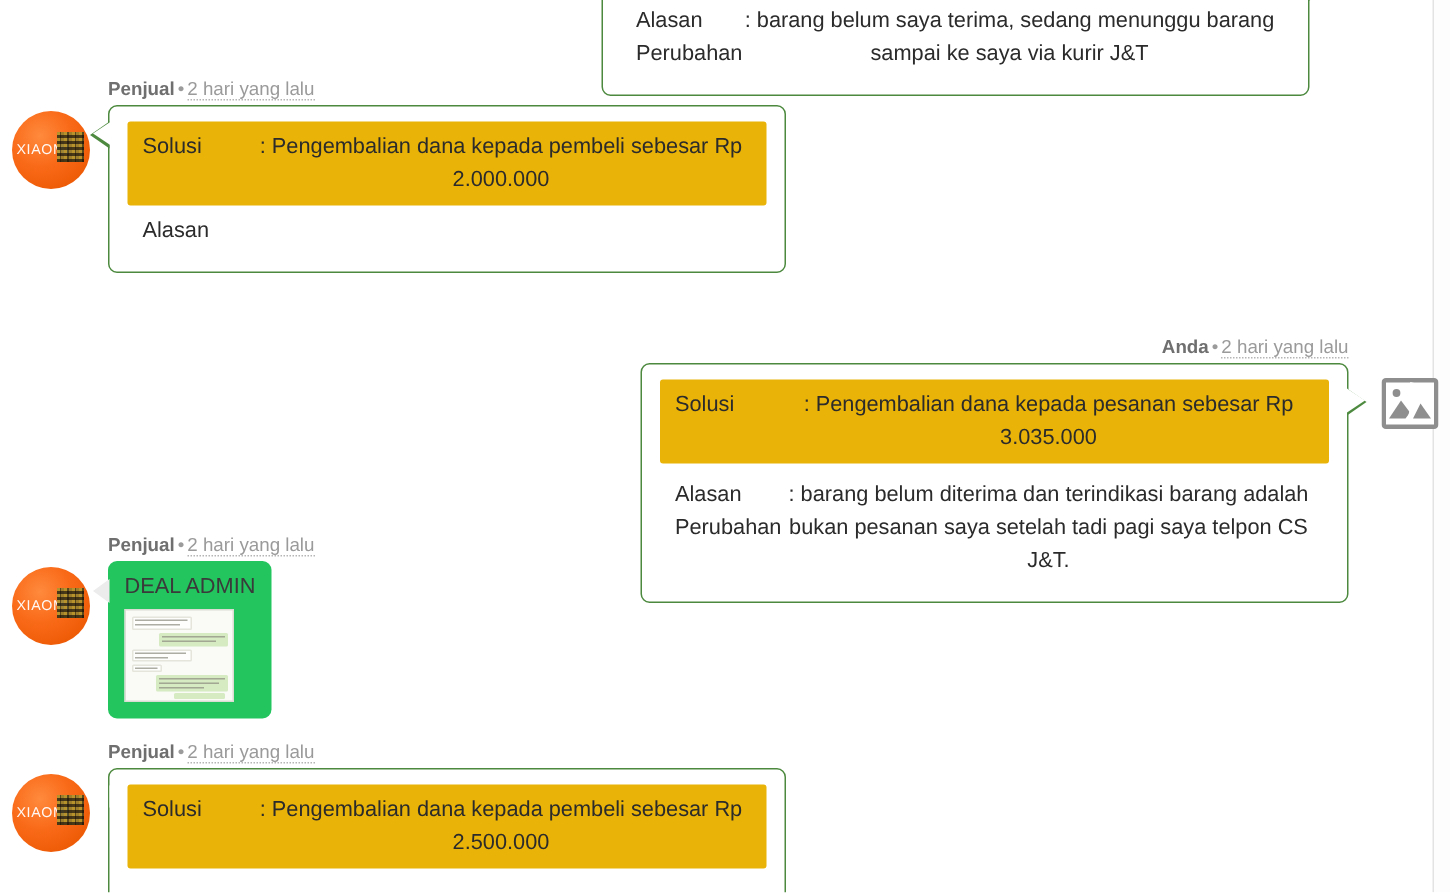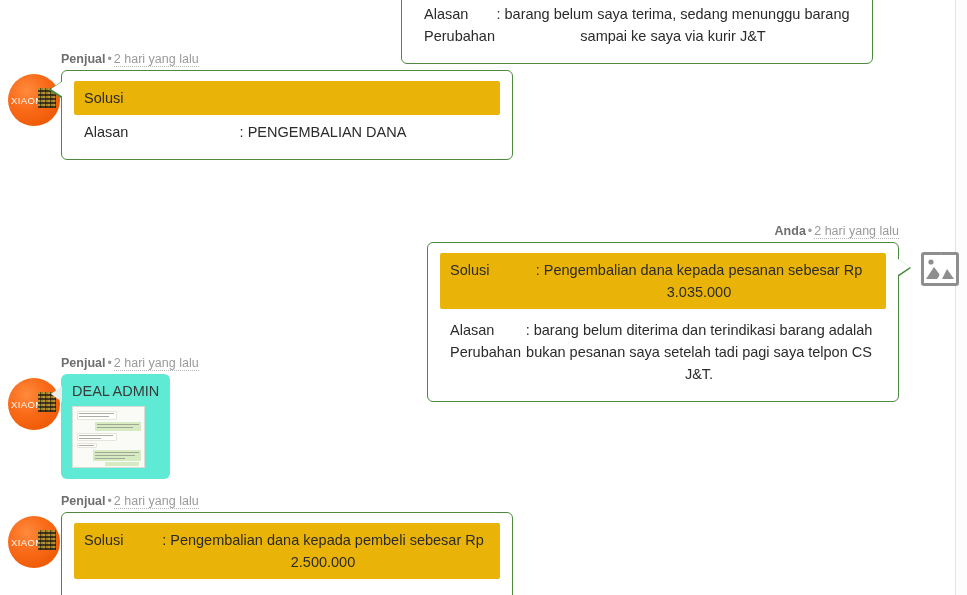--- a/index.html
+++ b/index.html
@@ -66,21 +66,21 @@
     right: 4px; top: 14px;
     width: 18px; height: 20px;
     background:
       repeating-linear-gradient(90deg, #f6e27a 0 2px, #6b6b52 2px 3px, #cfc27c 3px 5px),
       repeating-linear-gradient(0deg, #3c3c30 0 2px, #b8a95f 2px 4px);
     background-blend-mode: multiply;
     opacity: .92;
   }
 
   .col { display: flex; flex-direction: column; }
-  .col.left  { align-items: flex-start; margin-left: 1px; }
+  .col.left  { align-items: flex-start; margin-left: 12px; }
   .col.right { align-items: flex-end; margin-right: 12px; }
 
   .meta {
     font-size: 12.5px;
     color: #8d8d8d;
     margin-bottom: 4px;
     white-space: nowrap;
     font-family: "Liberation Sans", sans-serif;
   }
   .meta .who {
@@ -151,21 +151,21 @@
   .field.shaded { background: #eab308; border-radius: 2px; }
   .field .lbl {
     flex: 0 0 72px;
     white-space: pre-line;
   }
   .field .val { flex: 1 1 auto; text-align: center; }
 
   
   .imgbubble {
     position: relative;
-    background: #5eead4;
+    background: #22c55e;
     border-radius: 6px;
     padding: 9px 11px 11px 11px;
     display: inline-block;
   }
   .imgbubble::after {
     content: "";
     position: absolute;
     left: -10px; top: 12px;
     width: 0; height: 0;
     border-style: solid;
@@ -233,24 +233,24 @@
       <span class="brand">XIAOMI</span>
       <span class="thumb"></span>
     </div>
     <div class="col left">
       <div class="meta">
         <span class="who">Penjual</span><span class="dot">•</span><span class="time">2 hari yang lalu</span>
       </div>
       <div class="bubble left" style="width:452px;">
         <div class="field shaded">
           <span class="lbl">Solusi</span>
+          <span class="val">: Pengembalian dana kepada pembeli sebesar Rp 2.000.000</span>
         </div>
         <div class="field">
           <span class="lbl">Alasan</span>
-          <span class="val">: PENGEMBALIAN DANA</span>
         </div>
       </div>
     </div>
   </div>
 
   <div class="msg right" style="top:224px; right:8px;">
     <div class="brokenimg">
       <svg width="38" height="34" viewBox="0 0 38 34" xmlns="http://www.w3.org/2000/svg">
         <rect x="1.5" y="1.5" width="35" height="31" rx="1.5" fill="#ffffff" stroke="#8e8e8e" stroke-width="3"></rect>
         <circle cx="10" cy="10" r="2.6" fill="#8e8e8e"></circle>

